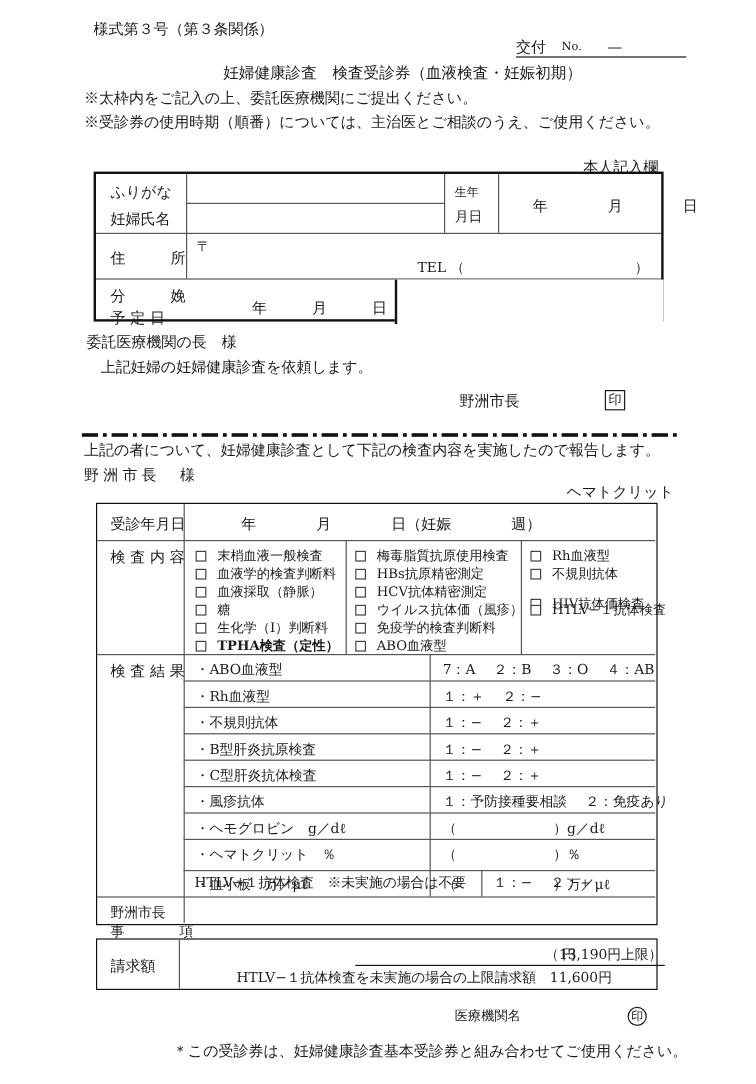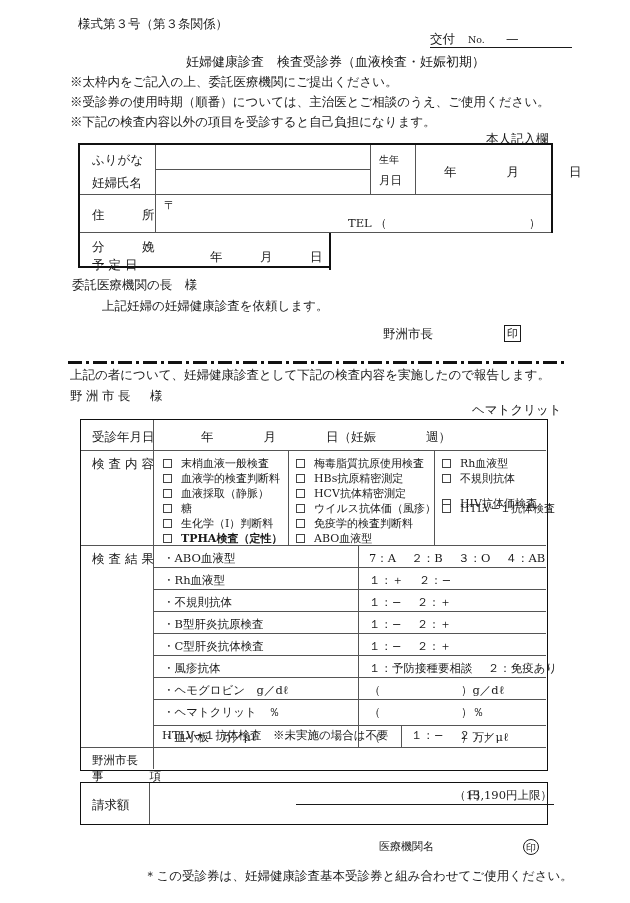--- a/index.html
+++ b/index.html
@@ -35,21 +35,21 @@
 
   
   #applicant-table{position:absolute;left:78px;top:143px;width:475px;height:125px;
      border:2.2px solid #111;box-sizing:border-box;}
   .cellline{position:absolute;background:#555;}
 
   .ap-lbl{position:absolute;font-size:12.5px;white-space:pre;}
 
   
   #consign-line{left:72px;top:279px;}
-  #request-line{left:102px;top:300px;}
+  #request-line{left:84px;top:300px;}
   #mayor-sign{left:383px;top:328px;}
   .seal-square{position:absolute;width:17px;height:17px;border:1.1px solid #1a1a1a;
      font-size:11px;line-height:16px;text-align:center;box-sizing:border-box;}
   #seal1{left:504px;top:325px;}
 
   #dashline{position:absolute;left:68px;top:361px;width:497px;height:3px;
      background-image:linear-gradient(to right,#111 0 14px,transparent 14px 18px,
        #111 18px 21px,transparent 21px 25px);
      background-size:25px 3px;background-repeat:repeat-x;}
 
@@ -94,21 +94,20 @@
 
   <div id="issue-no-wrap">
     <span class="lbl">交付</span>
     <span class="sup">No.</span>
     <span class="dash">—</span>
   </div>
 
   <div class="t fs13" id="doc-title">妊婦健康診査　検査受診券（血液検査・妊娠初期）</div>
   <div class="t fs12" id="note2">※受診券の使用時期（順番）については、主治医とご相談のうえ、ご使用ください。</div>
   <div class="t fs12" id="note1">※太枠内をご記入の上、委託医療機関にご提出ください。</div>
-  <div class="t fs12" id="note3">※下記の検査内容以外の項目を受診すると自己負担になります。</div>
   <div class="t fs12" id="self-entry-label">本人記入欄</div>
 
   <div id="applicant-table">
 
     <div class="cellline" style="left:75px;top:0;width:1px;height:87px;"></div>
 
     <div class="cellline" style="left:290px;top:0;width:1px;height:49px;"></div>
 
     <div class="cellline" style="left:335px;top:0;width:1px;height:49px;"></div>
 
@@ -226,19 +225,20 @@
     <span style="position:absolute;left:331px;top:4px;font-size:11.5px;white-space:pre;">１：−　 ２：＋</span>
   </div>
 
   <div id="claim-table">
     <div id="claim-div"></div>
     <span style="position:absolute;left:11px;top:14px;font-size:12.5px;">請求額</span>
     <div id="claim-amount-line">
       <span id="claim-yen">円</span>
       <span id="claim-cap">（13,190円上限）</span>
     </div>
+    <span id="claim-sub">HTLV−１抗体検査を未実施の場合の上限請求額　11,600円</span>
   </div>
 
   <div class="t fs12" id="inst-name">医療機関名</div>
   <div class="seal-round" id="seal2">印</div>
   <div class="t fs12" id="footnote">＊この受診券は、妊婦健康診査基本受診券と組み合わせてご使用ください。</div>
 
 </div>
 
 </body></html>

